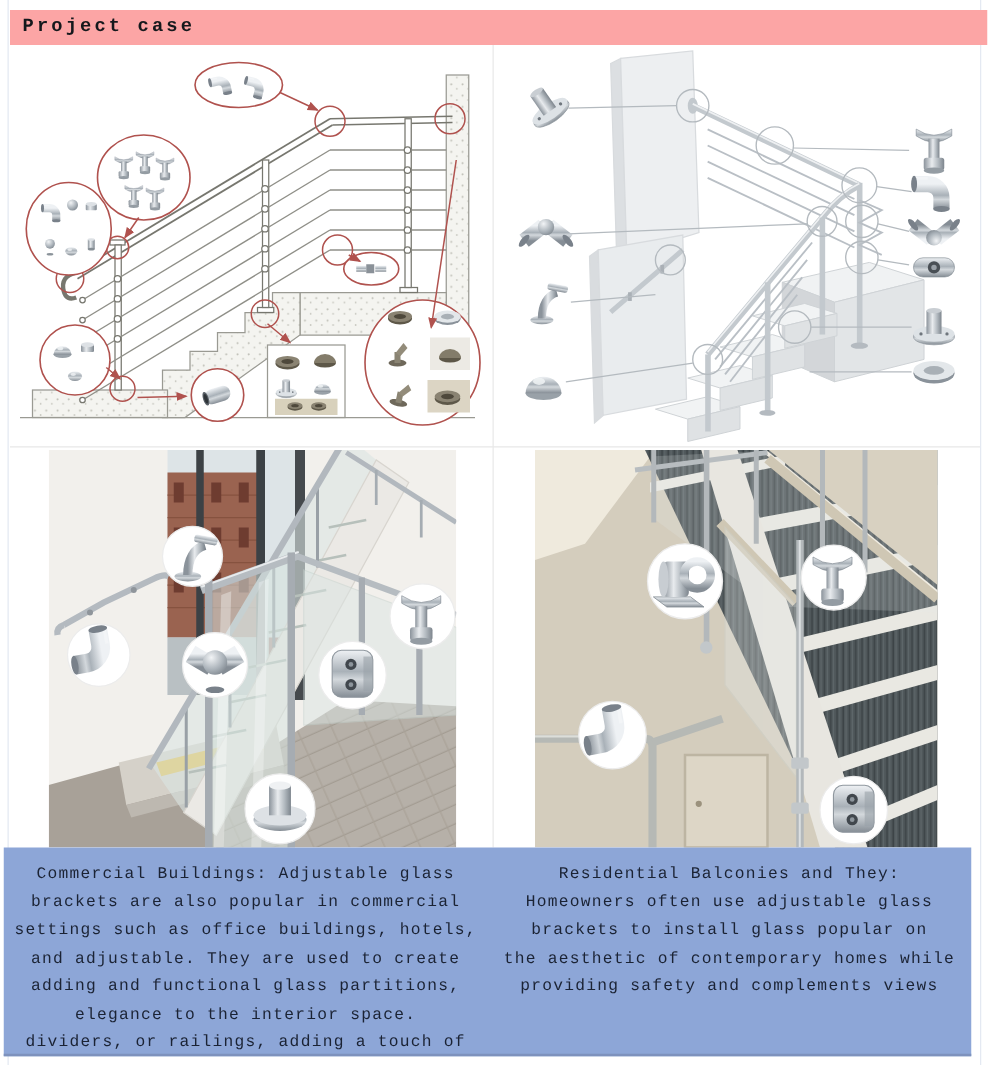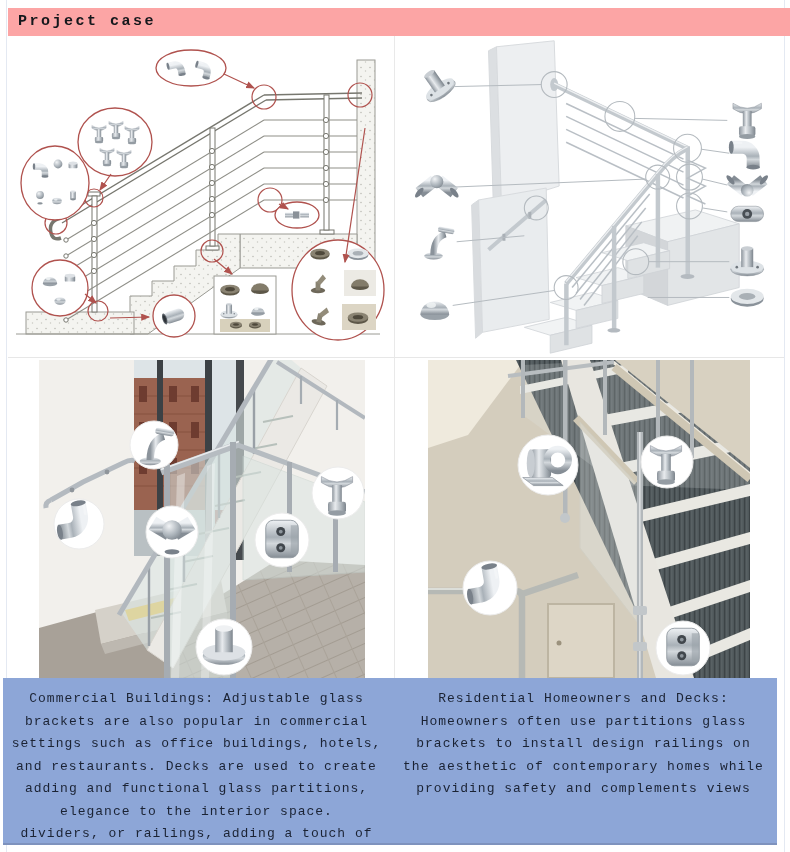--- a/index.html
+++ b/index.html
@@ -615,26 +615,26 @@
       <use href="#f-clamp" transform="translate(255,287) scale(1.25)"></use>
     </g>
   </svg>
   </div>
 
   <div id="footer">
     <div class="cap">
       <div class="ln">Commercial Buildings: Adjustable glass</div>
       <div class="ln">brackets are also popular in commercial</div>
       <div class="ln">settings such as office buildings, hotels,</div>
-      <div class="ln">and restaurants. Decks are used to create</div>
+      <div class="ln">and adjustable. They are used to create</div>
       <div class="ln">adding and functional glass partitions,</div>
       <div class="ln">elegance to the interior space.</div>
       <div class="ln">dividers, or railings, adding a touch of</div>
     </div>
     <div class="cap">
-      <div class="ln">Residential Homeowners and Decks:</div>
-      <div class="ln">Homeowners often use partitions glass</div>
-      <div class="ln">brackets to install design railings on</div>
+      <div class="ln">Residential Balconies and They:</div>
+      <div class="ln">Homeowners often use adjustable glass</div>
+      <div class="ln">brackets to install glass popular on</div>
       <div class="ln">the aesthetic of contemporary homes while</div>
       <div class="ln">providing safety and complements views</div>
     </div>
   </div>
 </div>
 
 </body></html>

